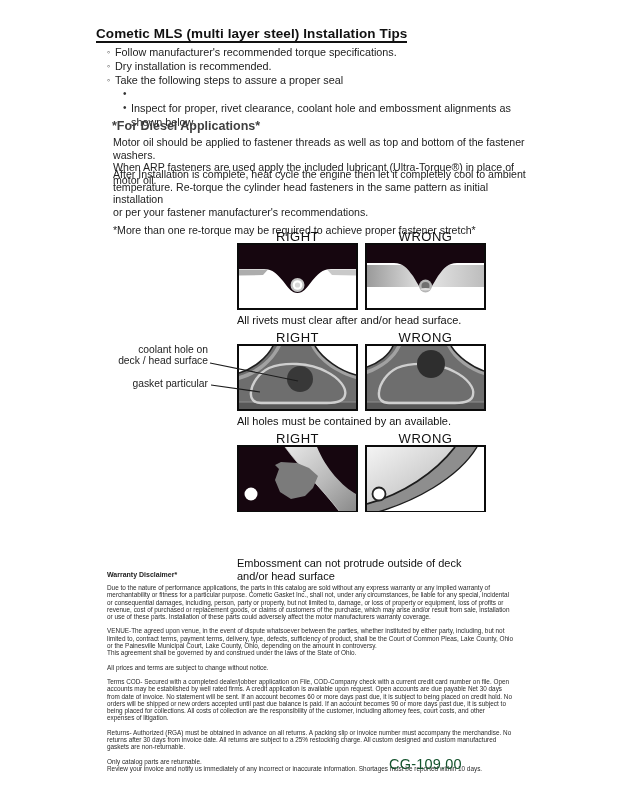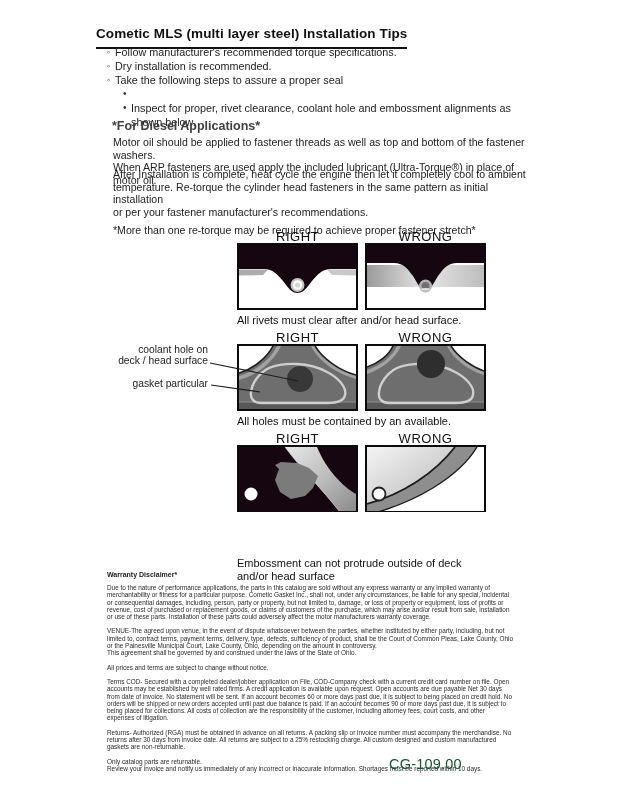--- a/index.html
+++ b/index.html
@@ -6,21 +6,21 @@
   body{
     width:618px;height:800px;background:#ffffff;
     font-family:"Liberation Sans","DejaVu Sans",sans-serif;
     color:#1c1c1c;-webkit-font-smoothing:antialiased;
   }
   .page{position:relative;width:618px;height:800px;background:#fff;overflow:hidden;}
   .abs{position:absolute;}
 
   .doc-title{
     left:96px;top:26px;font-size:13.5px;font-weight:bold;color:#111;
-    border-bottom:2px solid #111;padding-bottom:6px;letter-spacing:.1px;
+    border-bottom:2px solid #111;padding-bottom:0;letter-spacing:.1px;
   }
 
   .bullets{left:107px;top:45px;width:430px;font-size:10.8px;line-height:14px;color:#222;}
   .b-row{display:flex;}
   .b-glyph{width:8px;flex:0 0 8px;font-size:9px;line-height:14px;color:#333;}
   .b-sub{margin-left:16px;}
   .b-sub .b-glyph{font-size:10px;}
 
   .diesel-head{left:112px;top:119px;font-size:12.5px;font-weight:bold;color:#404040;}
   .para{left:113px;width:420px;font-size:10.6px;line-height:12.6px;color:#222;white-space:pre-line;}

